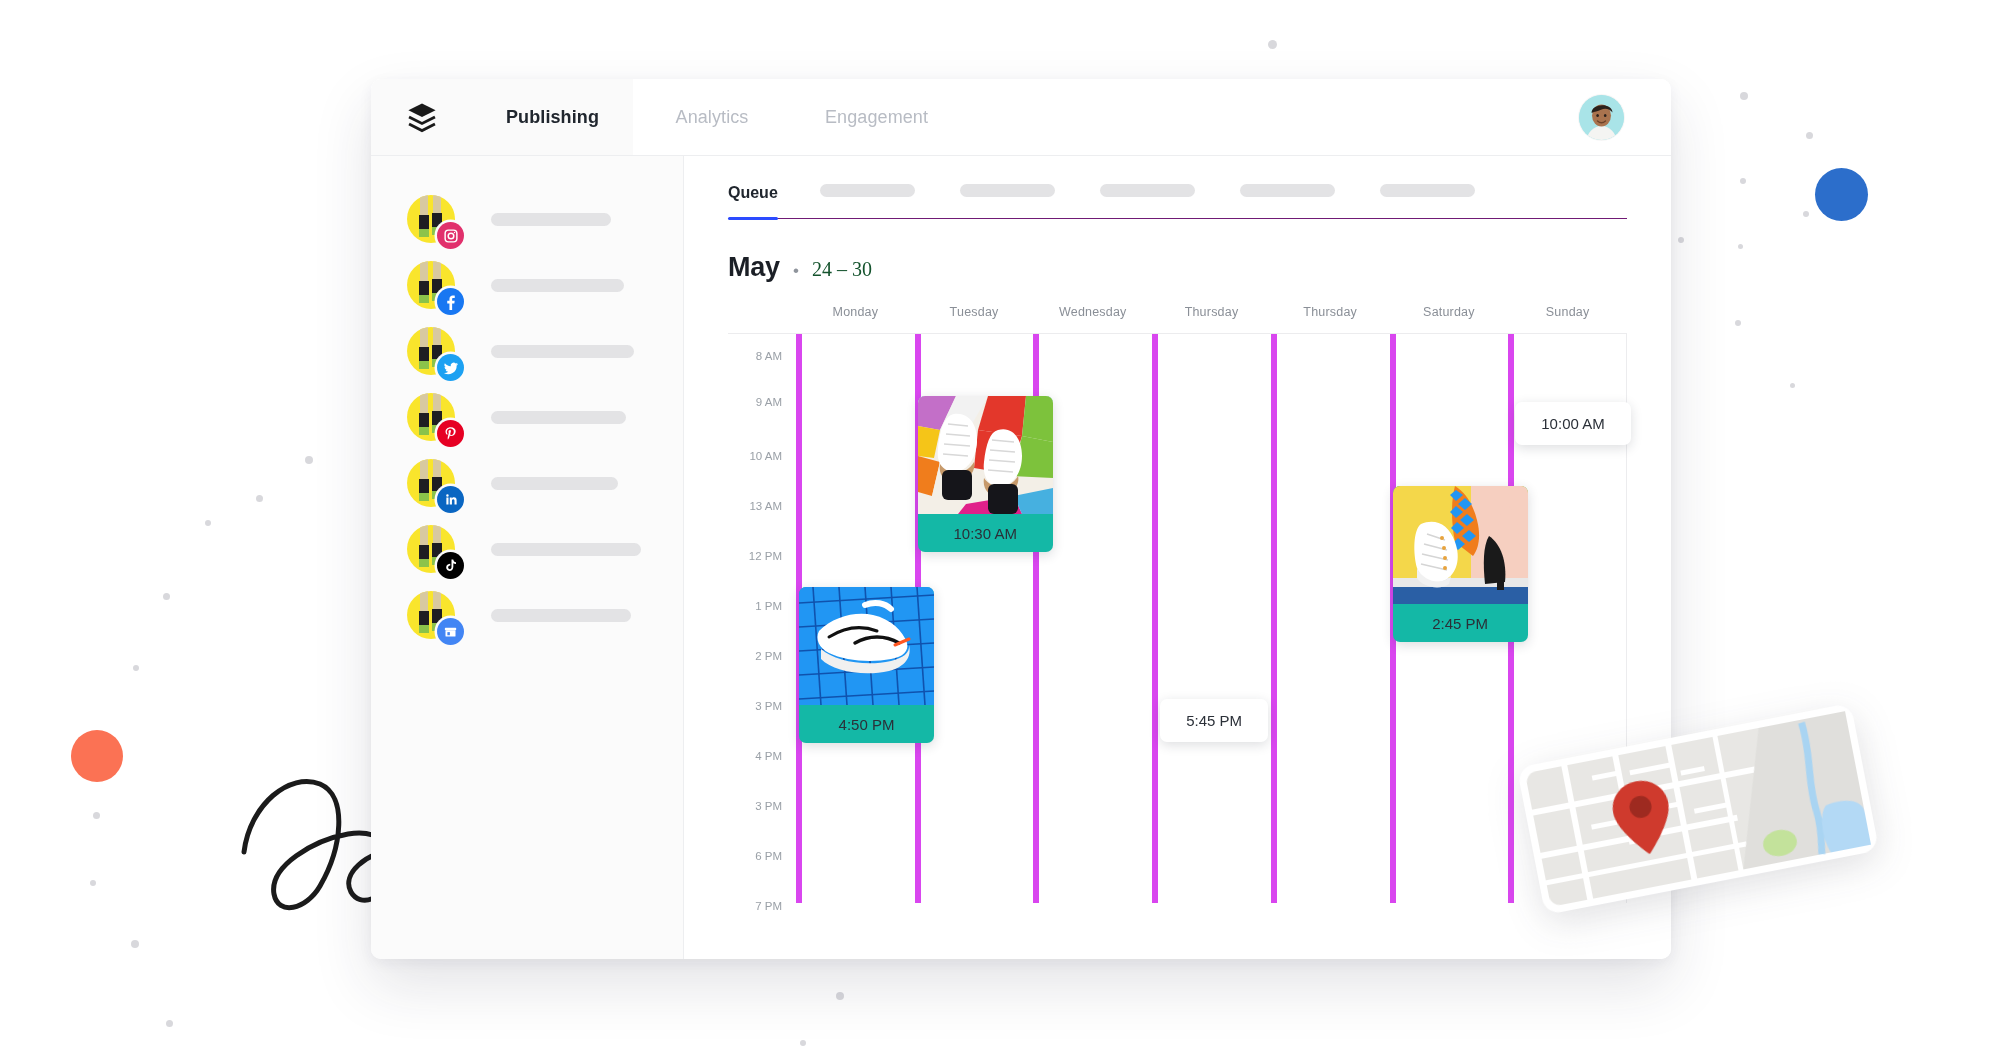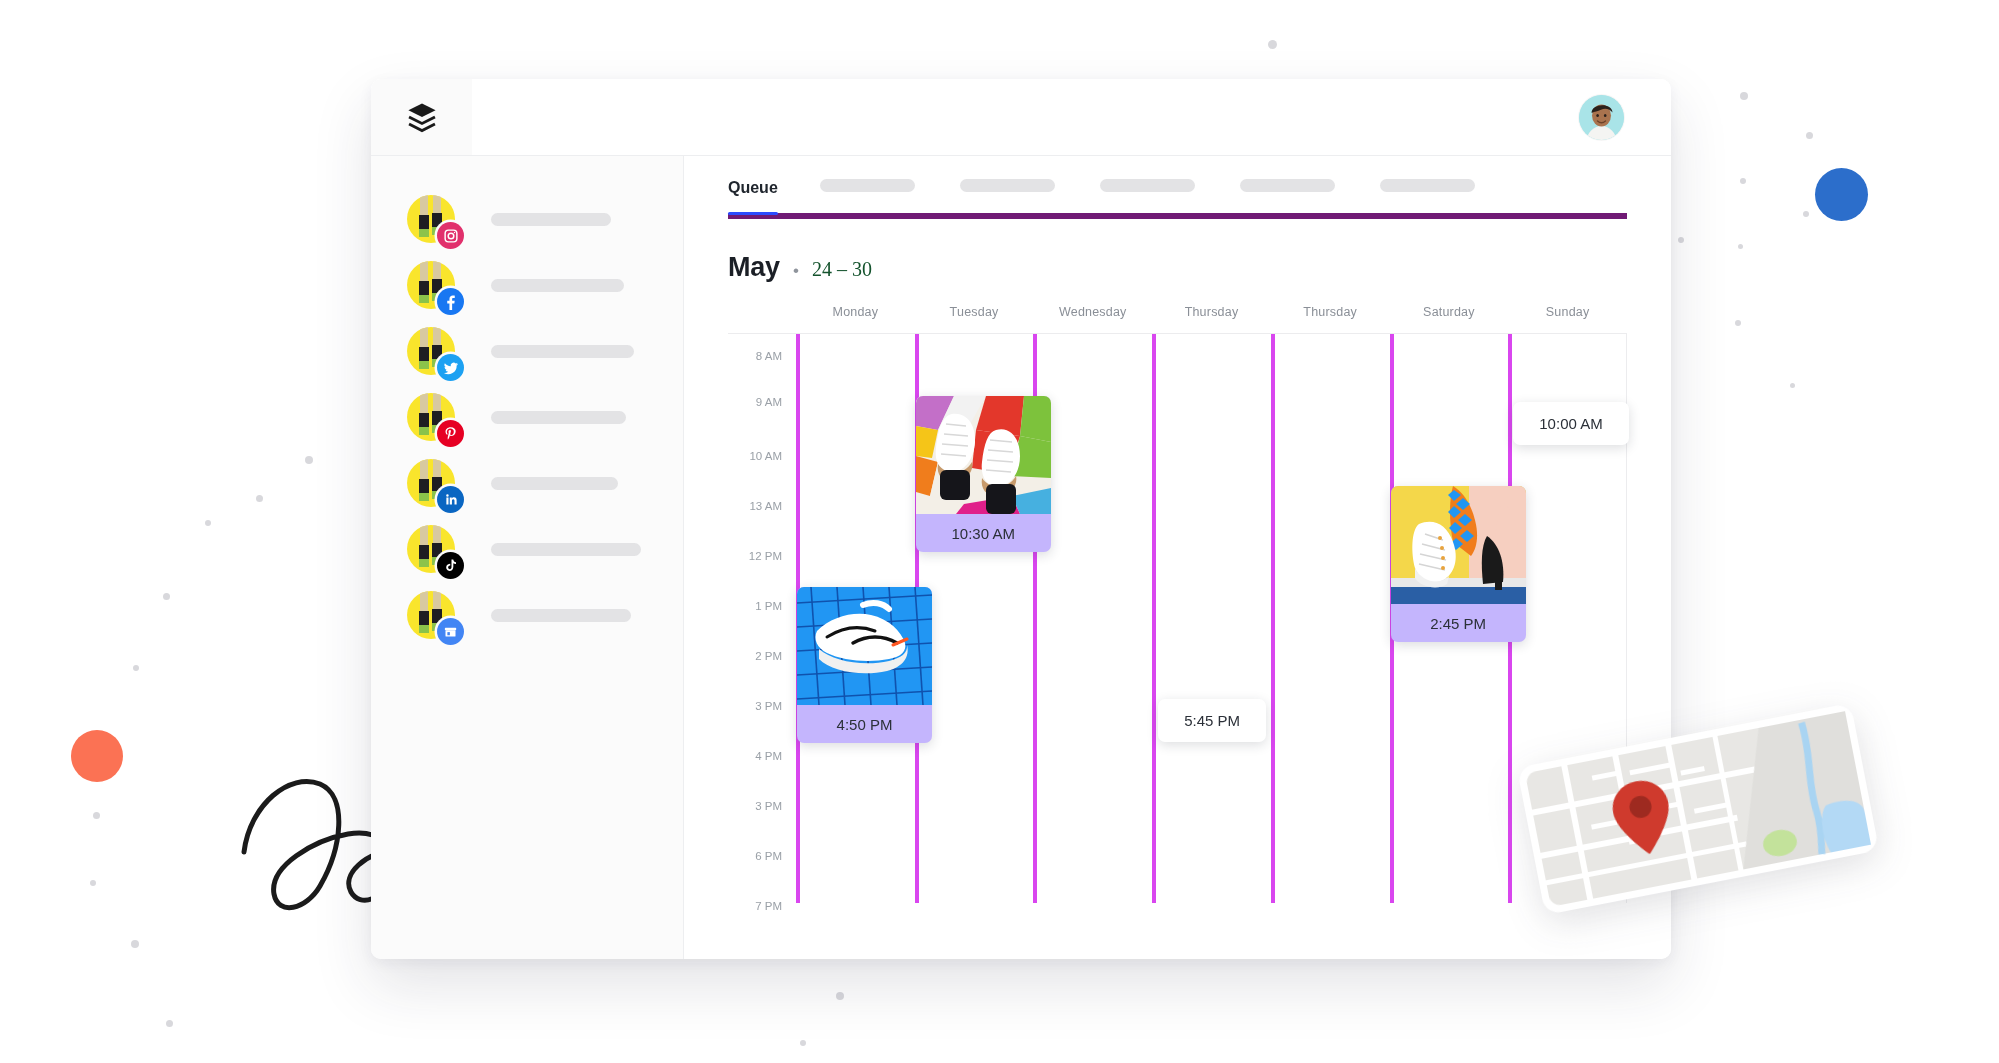--- a/index.html
+++ b/index.html
@@ -107,21 +107,21 @@
     margin-left: 36px;
   }
 
   
   .main-panel { flex: 1; background: #ffffff; padding: 0 0 0 0; position: relative; }
 
   .subtabs {
     display: flex; align-items: flex-end;
     height: 63px;
     margin: 0 44px 0 44px;
-    border-bottom: 6px solid #701a75;
+    border-bottom: 1px solid #701a75;
     gap: 0;
   }
   .subtab {
     font-size: 16px; color: #20262e; font-weight: bold;
     padding-bottom: 16px; margin-right: 42px;
     position: relative; cursor: pointer; user-select: none;
   }
   .subtab.active::after {
     content: ""; position: absolute; left: 0; right: 0; bottom: -2px;
     height: 3.5px; background: #2c4bff; border-radius: 2px;
@@ -155,30 +155,30 @@
     border-top: 1px solid #ececee;
     position: relative;
     height: 570px;
   }
   .time-col { position: relative; }
   .time-label {
     position: absolute; right: 14px;
     font-size: 11.5px; color: #9aa0a7; transform: translateY(-6px);
   }
   .day-col {
-    border-left: 4px solid #d946ef;
+    border-left: 6px solid #d946ef;
     position: relative;
   }
   .day-col:last-child { border-right: 1px solid #ececee; }
 
   
   .post-card {
     position: absolute;
     width: 135px;
-    background: #c4b5fd;
+    background: #14b8a6;
     border-radius: 7px;
     box-shadow: 0 3px 12px rgba(30,35,50,0.16);
     overflow: hidden;
     cursor: pointer;
     z-index: 4;
   }
   .post-thumb { width: 135px; height: 118px; position: relative; overflow: hidden; }
   .post-time {
     height: 38px; display: flex; align-items: center; justify-content: center;
     font-size: 15px; color: #2b3038;
@@ -241,20 +241,31 @@
 
 <div class="app-window">
 
   <div class="topbar">
     <div class="logo-cell">
       <svg class="logo-icon" viewBox="0 0 40 40">
         <path d="M20 4 L36 12 L20 20 L4 12 Z" fill="#1a1a1a"></path>
         <path d="M5.5 18.6 L20 25.8 L34.5 18.6 L36 21.5 L20 29.5 L4 21.5 Z" fill="#1a1a1a"></path>
         <path d="M5.5 26.9 L20 34.1 L34.5 26.9 L36 29.8 L20 37.8 L4 29.8 Z" fill="#1a1a1a"></path>
       </svg>
+    </div>
+    <div class="main-tabs">
+      <div class="main-tab active">
+        <span>Publishing</span>
+      </div>
+      <div class="main-tab">
+        <span>Analytics</span>
+      </div>
+      <div class="main-tab">
+        <span>Engagement</span>
+      </div>
     </div>
     <div class="topbar-spacer"></div>
     <div class="user-avatar">
       <svg viewBox="0 0 45 45" width="45" height="45">
         <circle cx="22.5" cy="22.5" r="22.5" fill="#a9e4e8"></circle>
         <ellipse cx="22.5" cy="47" rx="15" ry="16" fill="#f4f4f2"></ellipse>
         <ellipse cx="22.5" cy="20.5" rx="9.5" ry="11" fill="#a9734e"></ellipse>
         <path d="M12.6 18 C12 8.5 33 7 33.5 17.5 C31 14 26 12.6 22 14.8 C18.6 16.6 15.6 16.6 12.6 18 Z" fill="#2a211c"></path>
         <ellipse cx="18.6" cy="20.6" rx="1.3" ry="1.5" fill="#2a211c"></ellipse>
         <ellipse cx="26.2" cy="20.6" rx="1.3" ry="1.5" fill="#2a211c"></ellipse>

